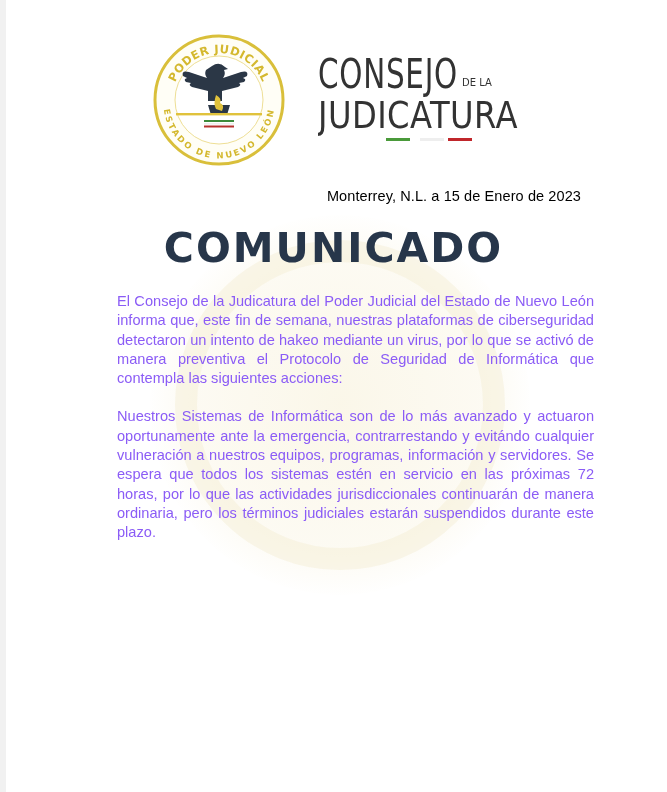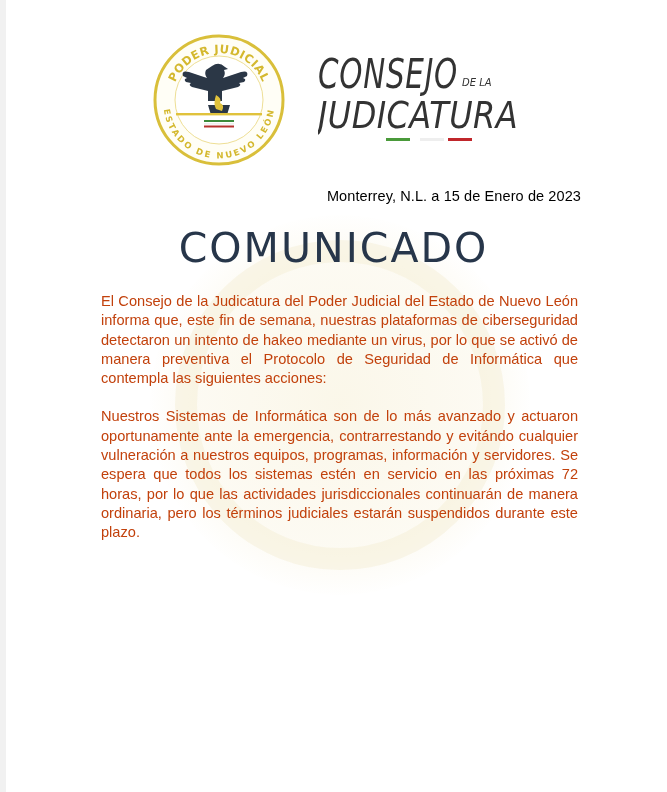--- a/index.html
+++ b/index.html
@@ -10,33 +10,33 @@
     .left-edge { position: absolute; left: 0; top: 0; width: 6px; height: 792px; background: #f1f1f1; }
     .watermark {
       position: absolute; left: 150px; top: 215px; width: 380px; height: 380px; border-radius: 50%;
       background: radial-gradient(circle, rgba(247,240,215,0.55) 0%, rgba(250,245,228,0.45) 55%, rgba(255,255,255,0) 72%);
     }
     .watermark-ring {
       position: absolute; left: 175px; top: 240px; width: 330px; height: 330px; border-radius: 50%;
       border: 22px solid rgba(245,238,210,0.45); box-sizing: border-box;
     }
     .seal { position: absolute; left: 152px; top: 33px; width: 134px; height: 134px; }
-    .consejo { position: absolute; left: 318px; top: 50px; width: 210px; height: 100px; font-style: italic; }
+    .consejo { position: absolute; left: 318px; top: 50px; width: 210px; height: 100px; }
     .date {
       position: absolute; right: 86px; top: 188px; font-size: 14.5px; color: #000000;
       letter-spacing: 0.1px;
     }
     .title {
       position: absolute; left: 0; width: 667px; top: 224px; text-align: center;
-      font-family: "DejaVu Sans", sans-serif; font-weight: normal; font-size: 41px; color: #27364a;
+      font-family: "DejaVu Sans", sans-serif; font-weight: bold; font-size: 41px; color: #27364a;
       letter-spacing: 2px;
     }
     .body-text {
-      position: absolute; left: 101px; width: 477px; top: 292px;
-      font-size: 14.6px; line-height: 19.3px; color: #c2410c; text-align: justify;
+      position: absolute; left: 117px; width: 477px; top: 292px;
+      font-size: 14.6px; line-height: 19.3px; color: #8b5cf6; text-align: justify;
     }
     .body-text p { margin: 0 0 19px 0; }
   </style>
 </head>
 <body>
 
 <div class="left-edge"></div>
 <div class="watermark"></div>
 <div class="watermark-ring"></div>
 

